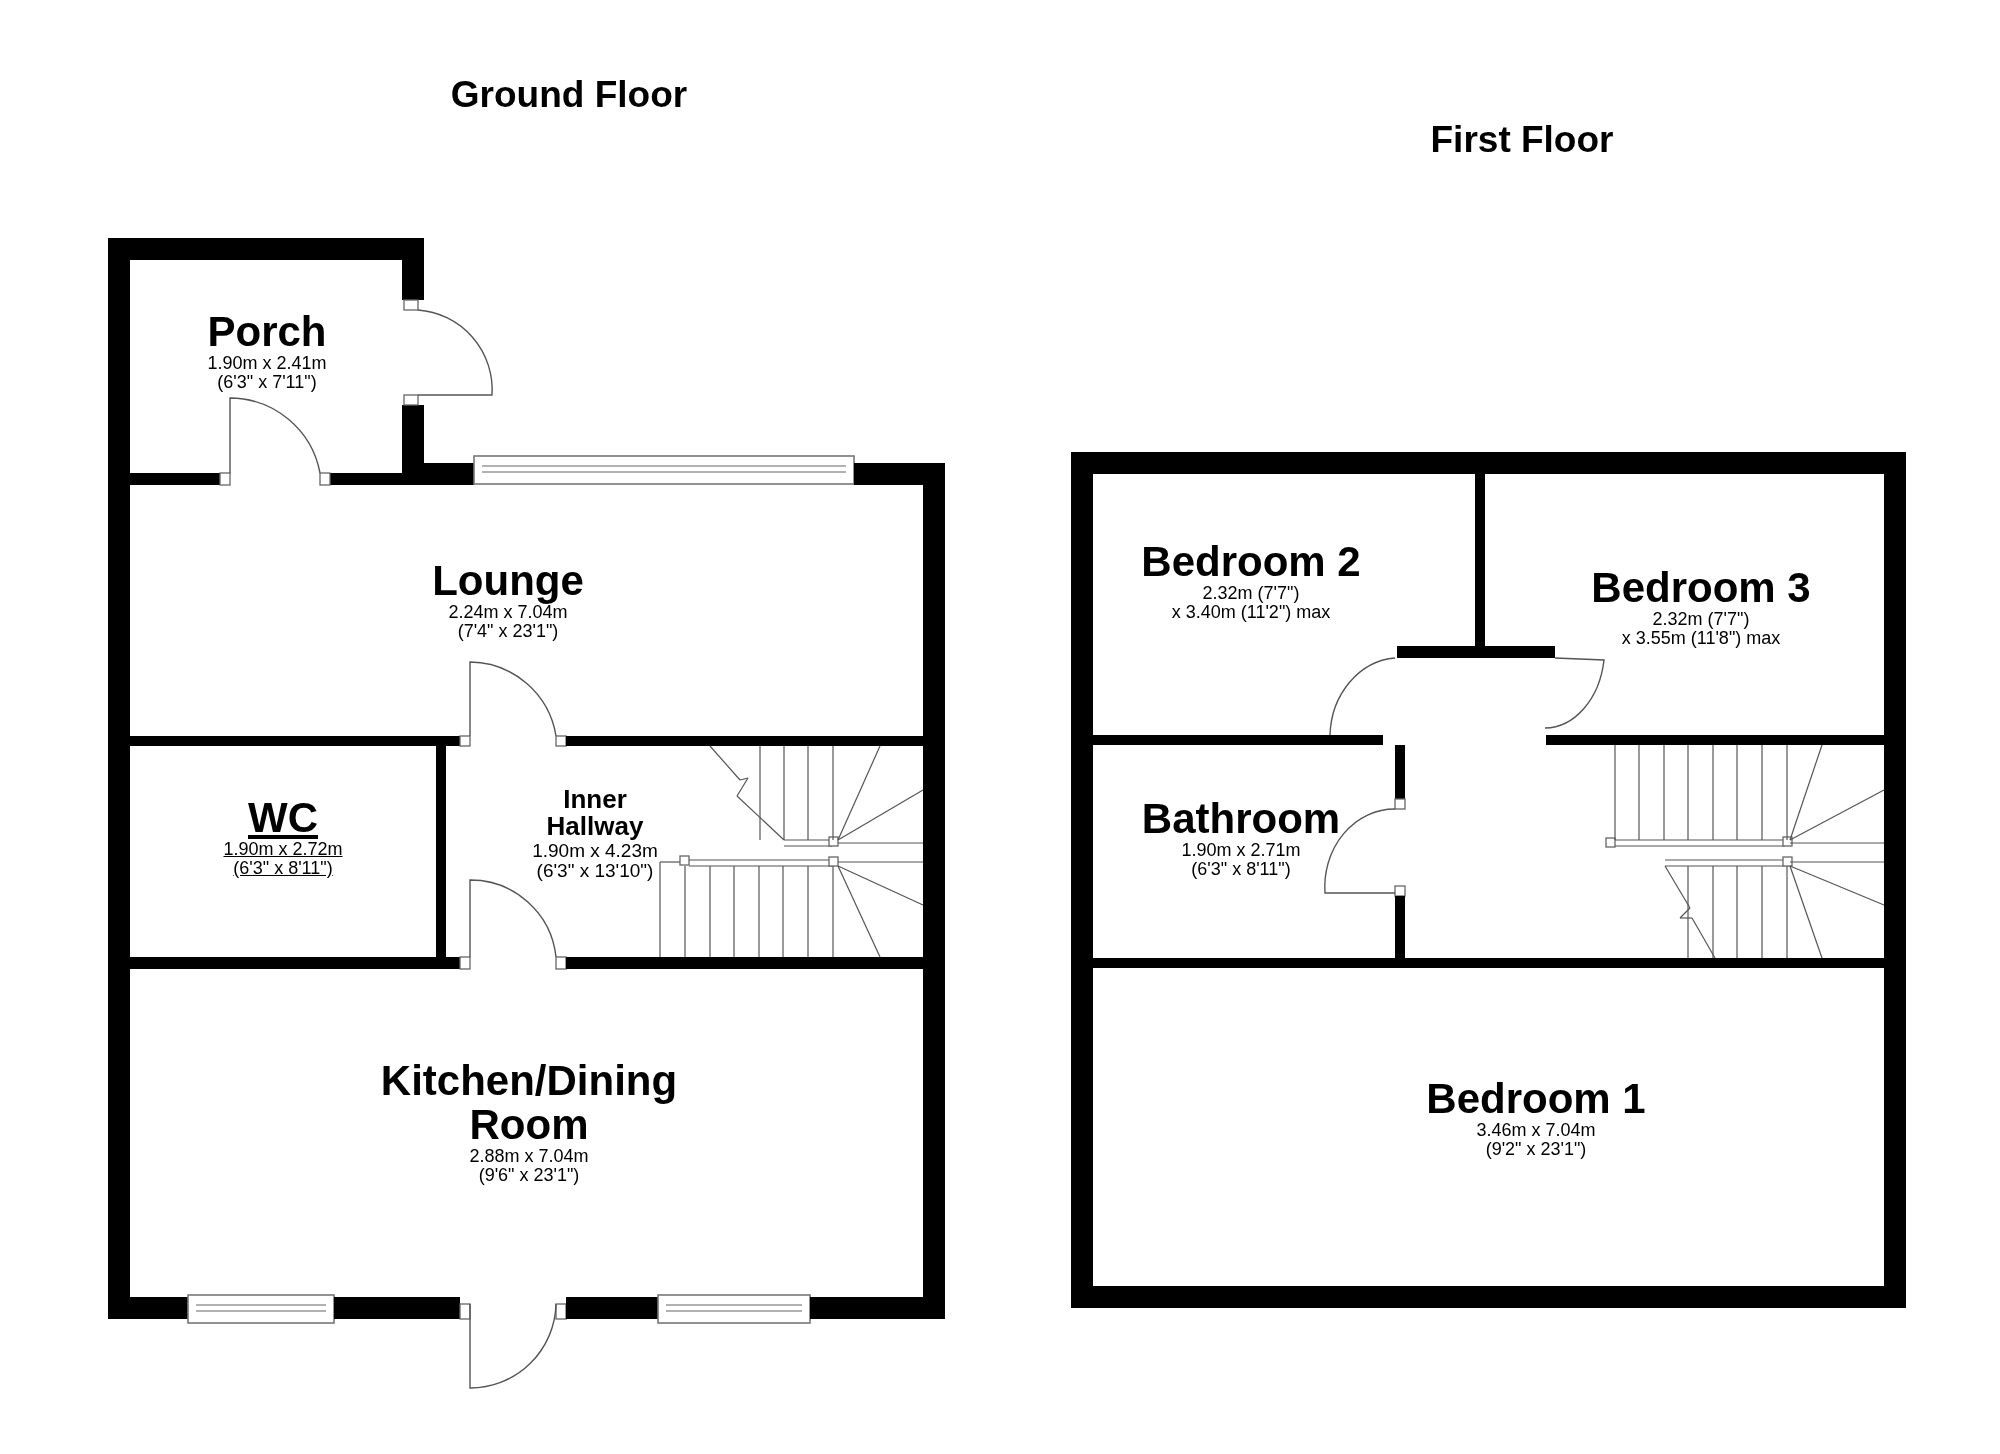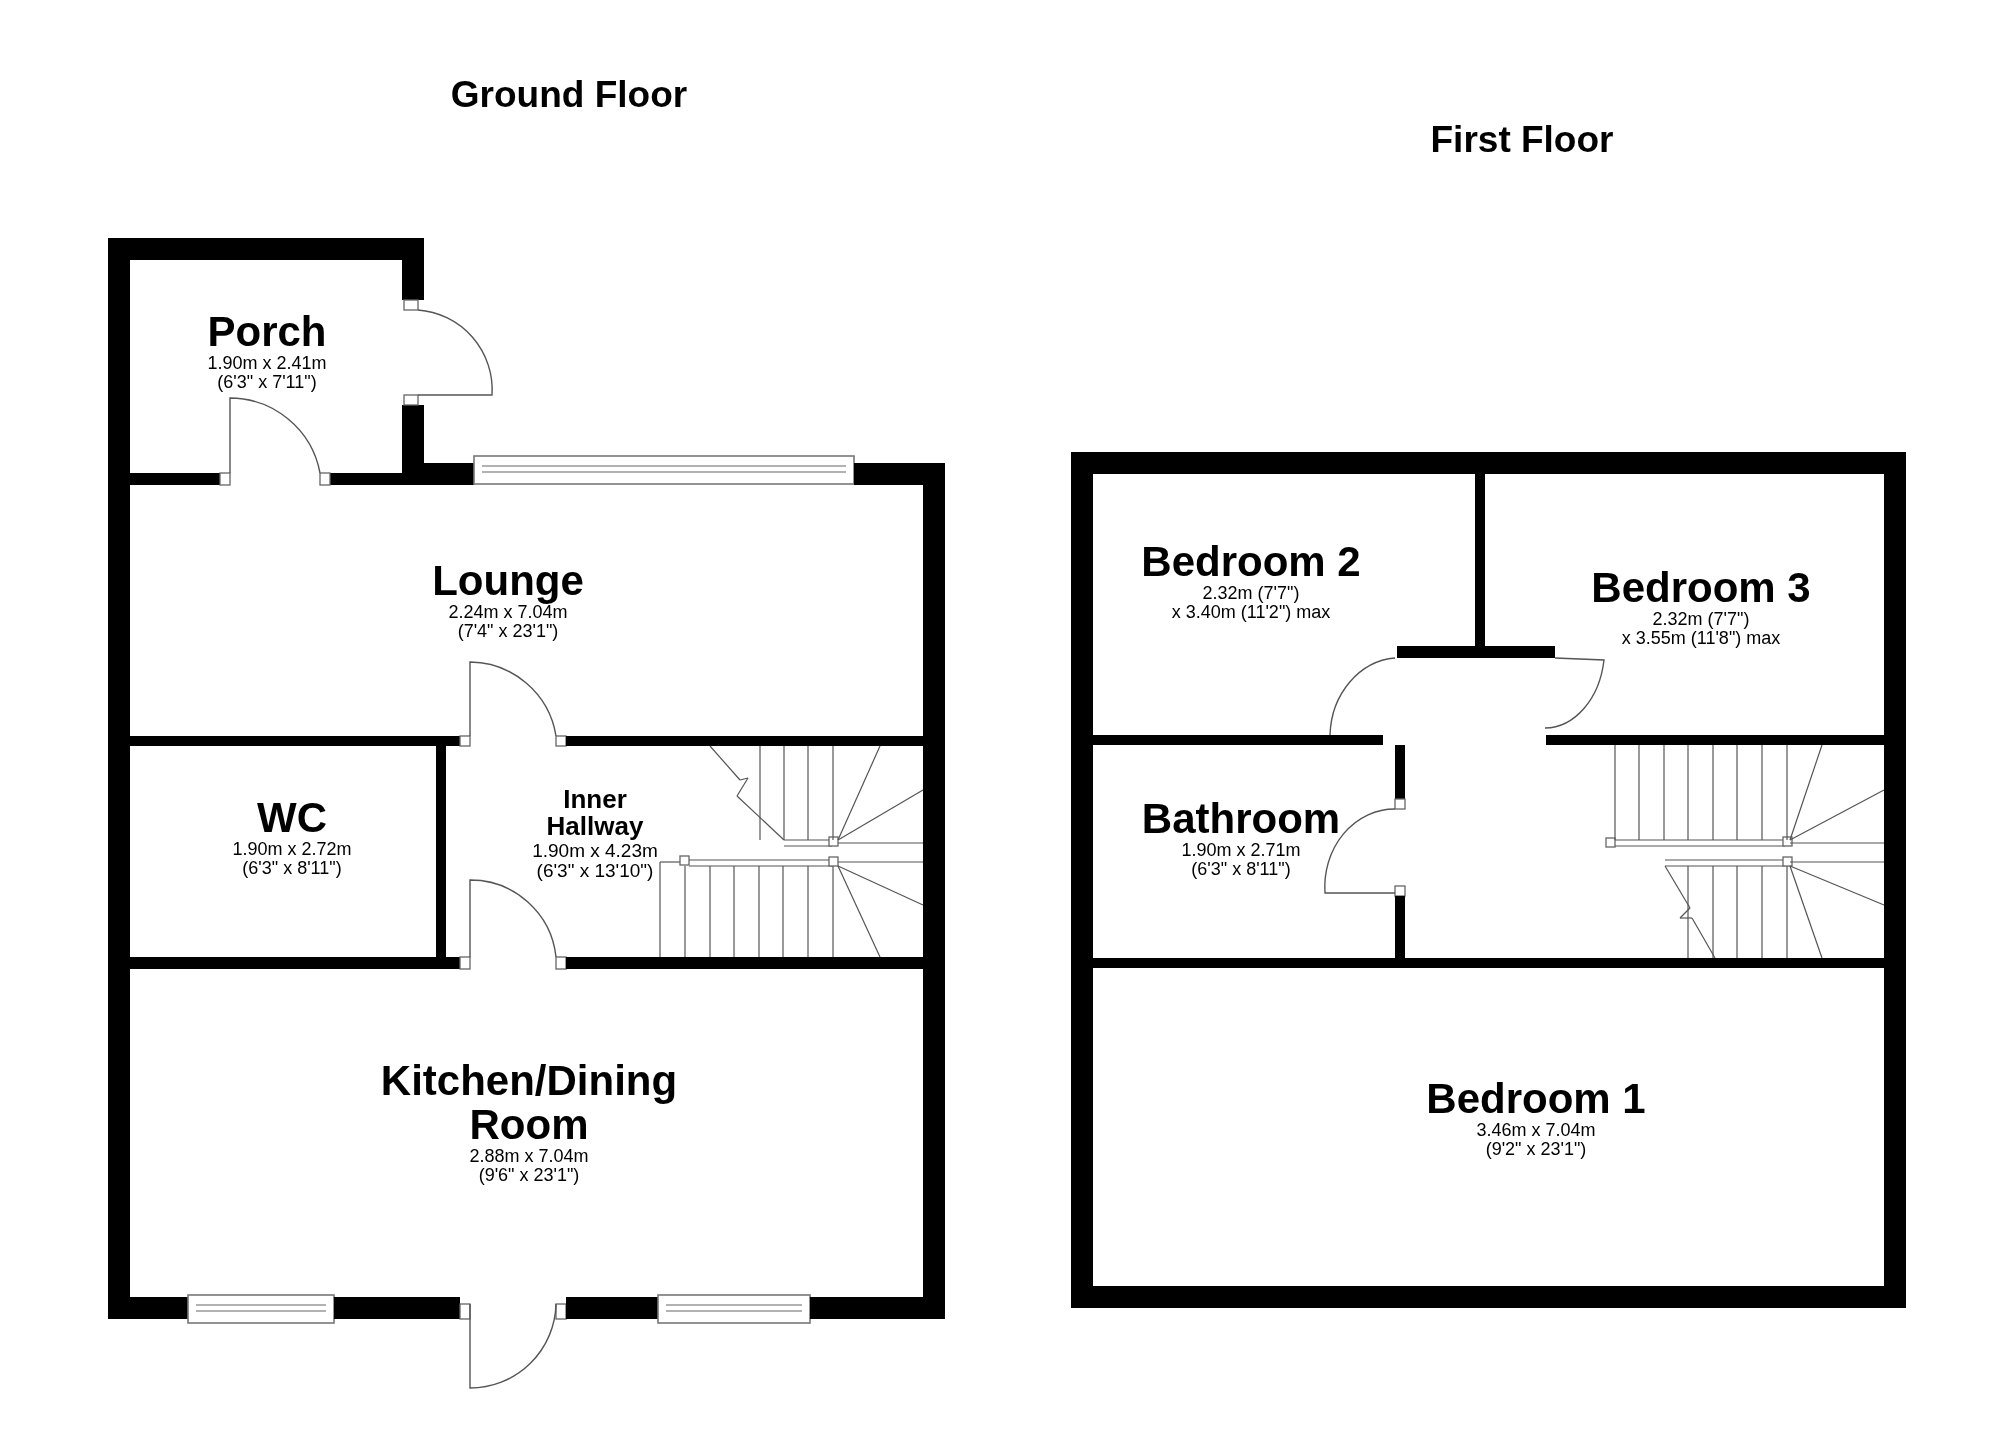--- a/index.html
+++ b/index.html
@@ -176,21 +176,21 @@
   <span class="rdim">1.90m x 2.41m</span>
   <span class="rdim">(6'3" x 7'11")</span>
 </div>
 
 <div class="label" style="left:508px; top:559px;">
   <span class="rname">Lounge</span>
   <span class="rdim">2.24m x 7.04m</span>
   <span class="rdim">(7'4" x 23'1")</span>
 </div>
 
-<div class="label" style="left:292px; top:796px;">
+<div class="label" style="left:283px; top:796px;text-decoration:underline;">
   <span class="rname">WC</span>
   <span class="rdim">1.90m x 2.72m</span>
   <span class="rdim">(6'3" x 8'11")</span>
 </div>
 
 <div class="label small" style="left:595px; top:786px;">
   <span class="rname">Inner</span>
   <span class="rname">Hallway</span>
   <span class="rdim">1.90m x 4.23m</span>
   <span class="rdim">(6'3" x 13'10")</span>

